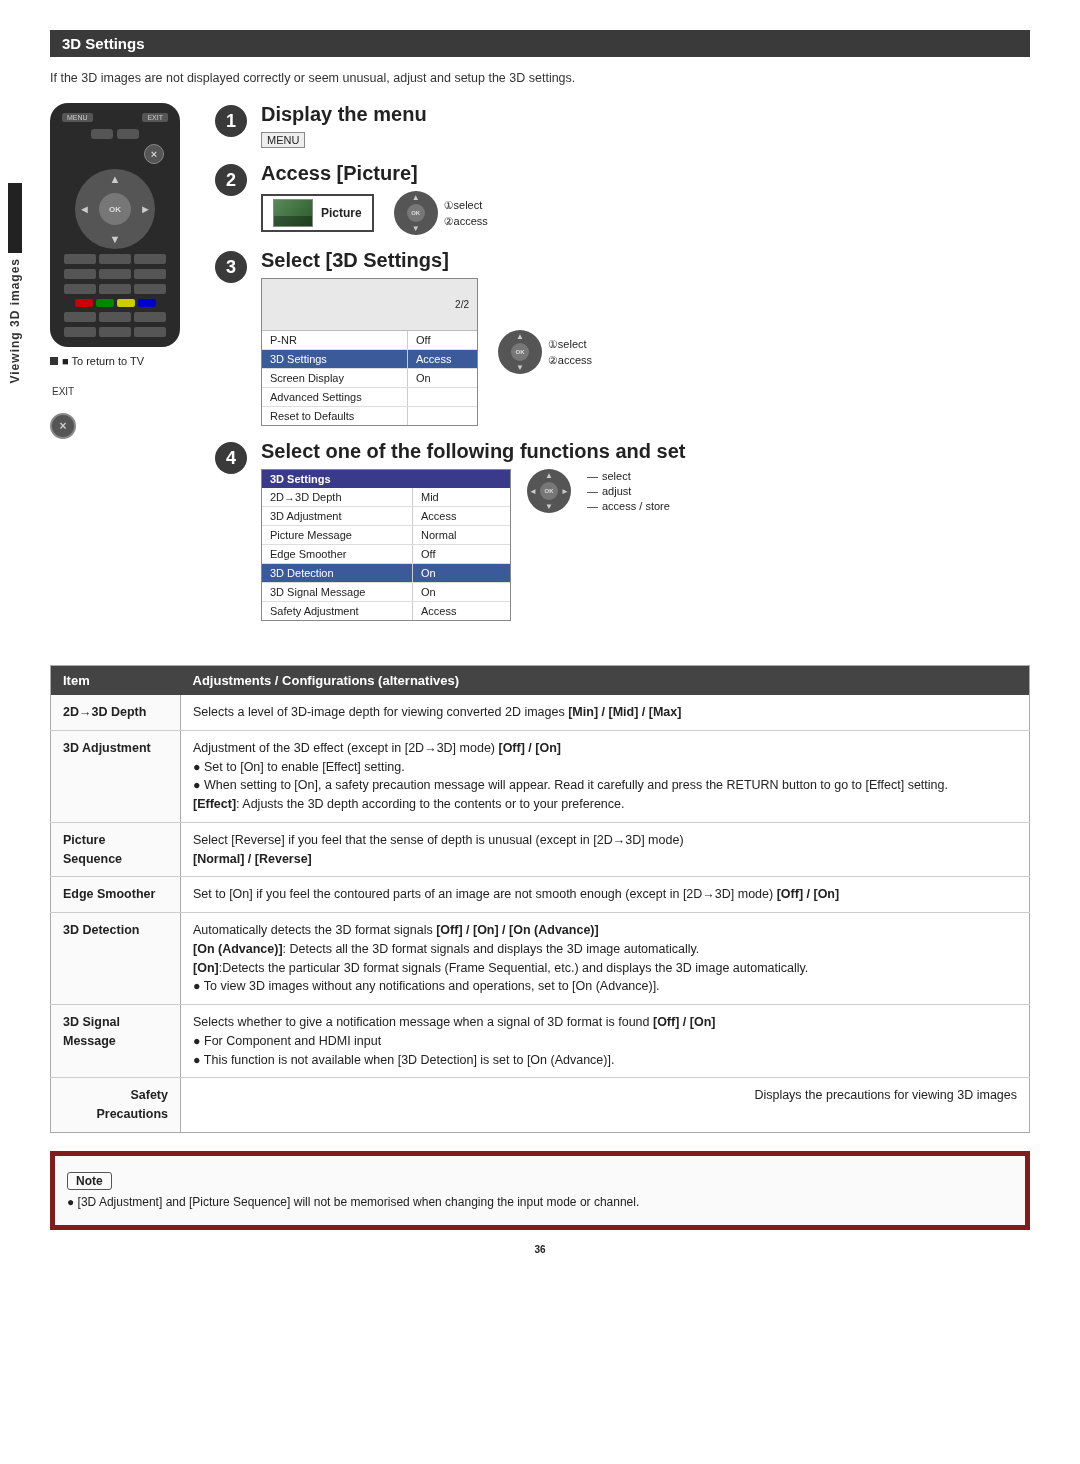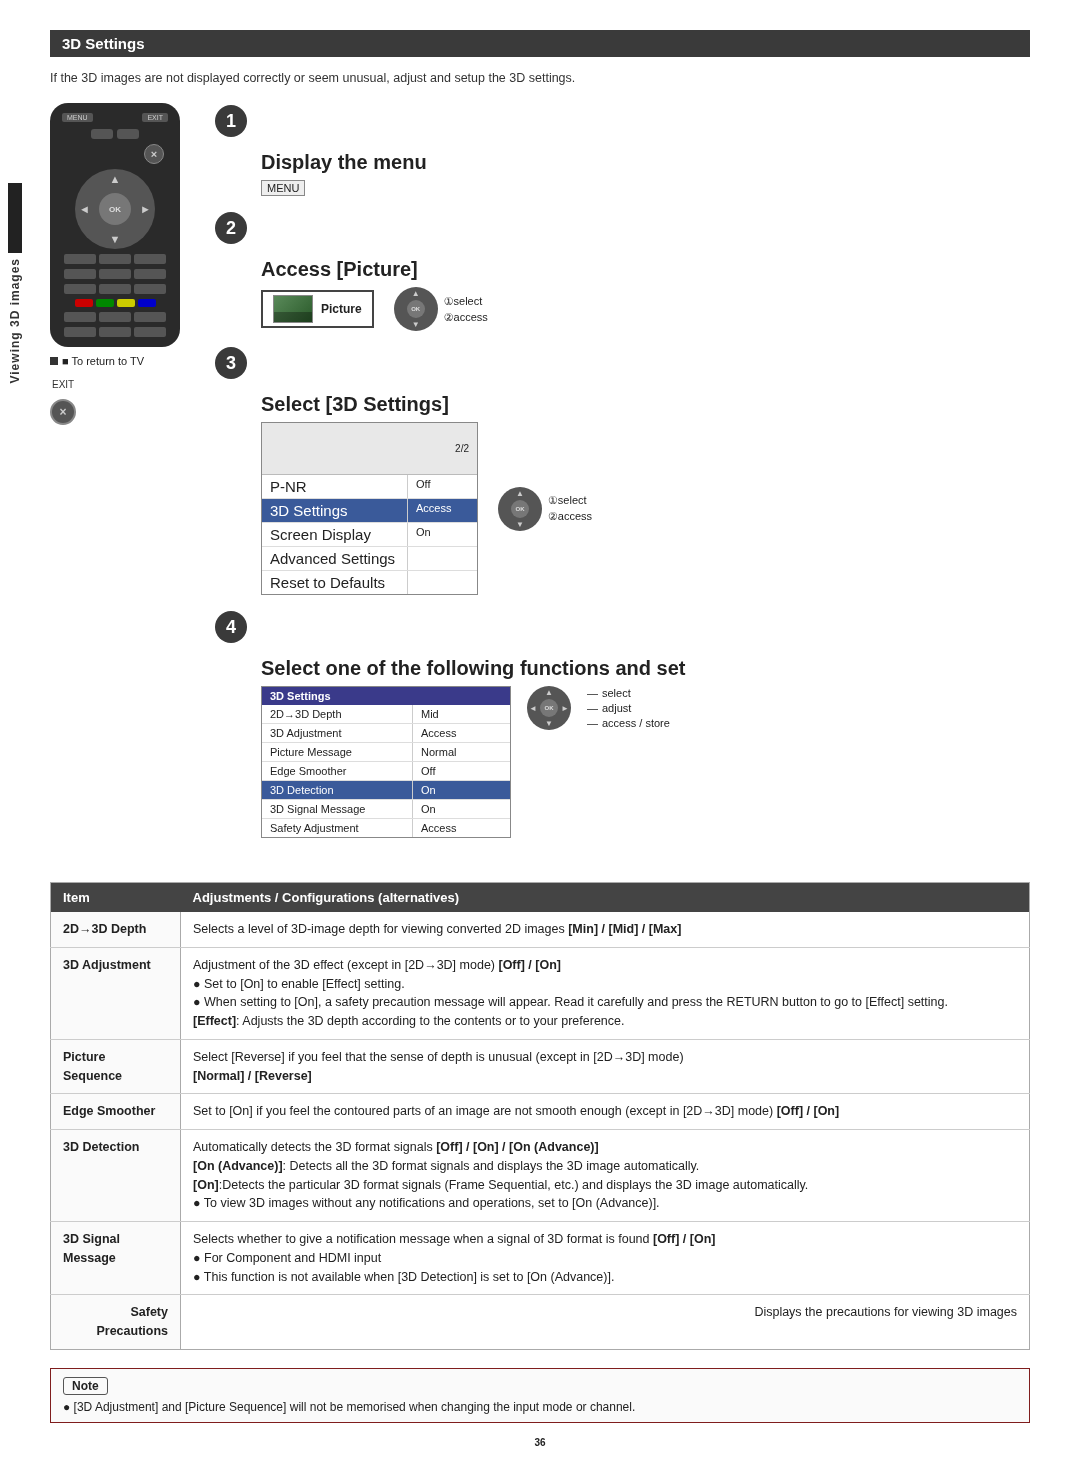--- a/index.html
+++ b/index.html
@@ -101,21 +101,21 @@
       grid-template-columns: repeat(3, 1fr);
       gap: 3px;
       width: 90%;
     }
 
     .remote-exit-area {
       margin-top: 8px;
       display: flex;
       flex-direction: column;
       align-items: flex-start;
-      gap: 9px;
+      gap: 16px;
       text-align: center;
     }
 
     .exit-btn-circle {
       width: 26px;
       height: 26px;
       border-radius: 50%;
       background: #555;
       border: 2px solid #888;
       display: flex;
@@ -154,21 +154,20 @@
     }
 
     .step-content {
       flex: 1;
     }
 
     .step-title {
       font-size: 20px;
       font-weight: bold;
       margin-bottom: 6px;
-      margin-top: 48px;
     }
 
     .step-inner {
       display: flex;
       gap: 20px;
       align-items: center;
     }
 
     
     .menu-key {
@@ -239,21 +238,21 @@
       border-bottom: 1px solid #ddd;
     }
 
     .settings-row:last-child {
       border-bottom: none;
     }
 
     .settings-row-name {
       padding: 3px 8px;
       width: 145px;
-      font-size: 15px;
+      font-size: 11px;
     }
 
     .settings-row-value {
       padding: 3px 8px;
       width: 70px;
       font-size: 11px;
       border-left: 1px solid #ccc;
     }
 
     .settings-row.highlighted {
@@ -353,22 +352,22 @@
       border-left: 1px solid #aaa;
       background: #fafafa;
     }
 
     .config-table td:nth-child(2) {
       border-left: 1px solid #aaa;
     }
 
     
     .note-box {
-      border: 1px solid #7f1d1d;
-      padding: 8px 12px;
+      border: 5px solid #7f1d1d;
+      padding: 16px 12px;
       margin-top: 18px;
       font-size: 12px;
       background: #fafafa;
     }
 
     .note-label {
       border: 1px solid #555;
       padding: 1px 8px;
       font-size: 12px;
       display: inline-block;

